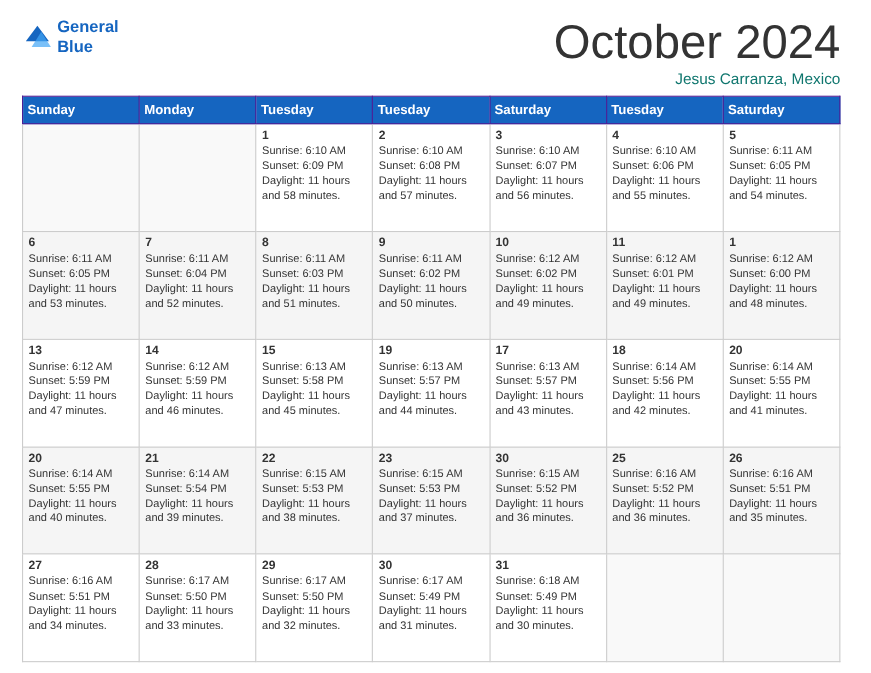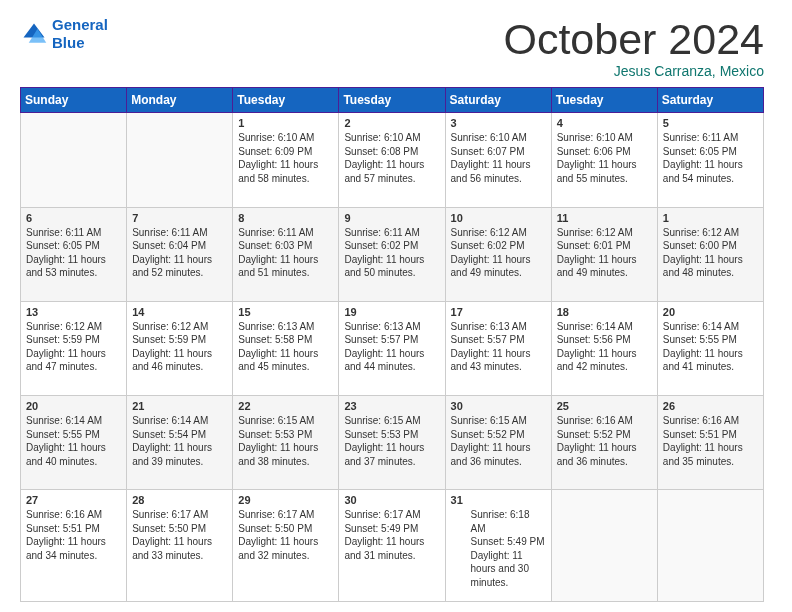--- a/index.html
+++ b/index.html
@@ -318,21 +318,21 @@
 Daylight: 11 hours and 32 minutes.</div>
           </td>
           <td>
             <span class="day-number">30</span>
             <div class="cell-text" style="white-space: pre-line;">Sunrise: 6:17 AM
 Sunset: 5:49 PM
 Daylight: 11 hours and 31 minutes.</div>
           </td>
           <td>
             <span class="day-number">31</span>
-            <div class="cell-text" style="white-space: pre-line; margin-left: 20px;">Sunrise: 6:18 AM
+            <div class="cell-text" style="white-space: pre-line;">Sunrise: 6:18 AM
 Sunset: 5:49 PM
 Daylight: 11 hours and 30 minutes.</div>
           </td>
           <td class="empty-cell"></td>
           <td class="empty-cell"></td>
         </tr>
       </tbody>
   </table>
 </div>
 

